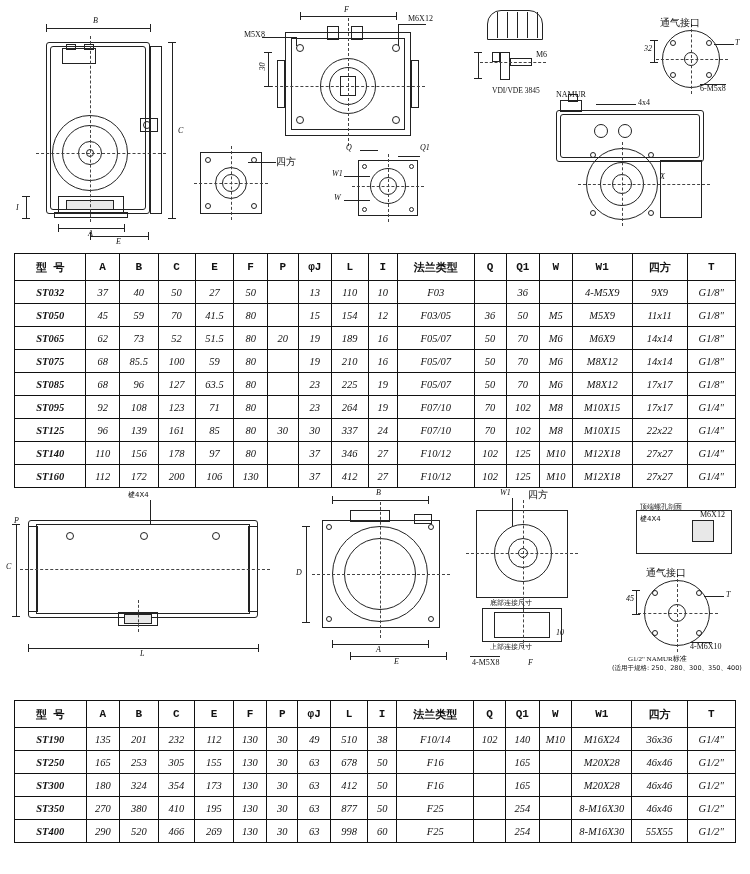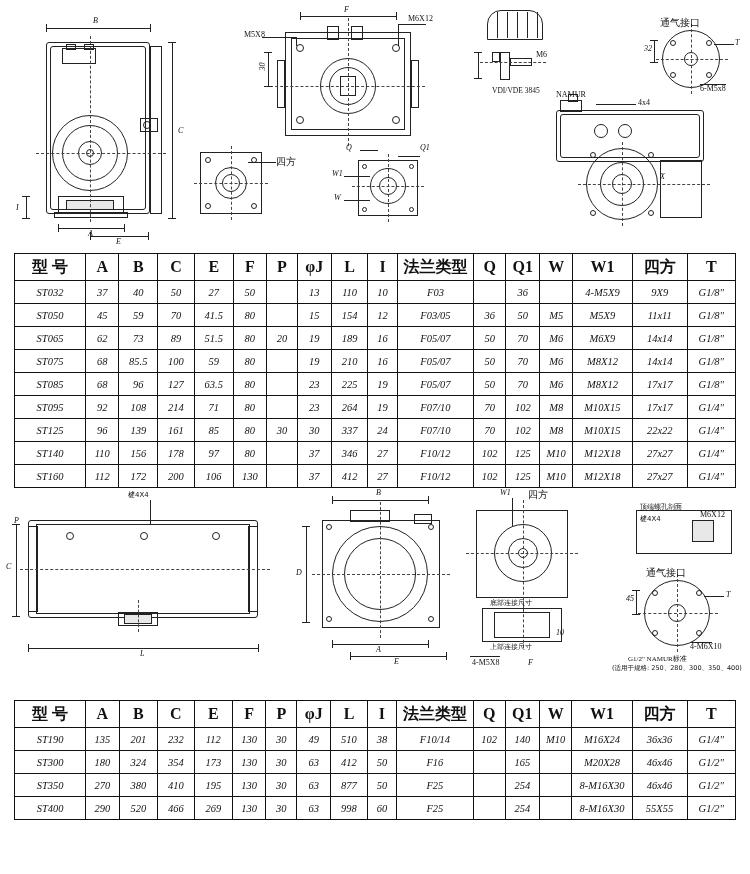--- a/index.html
+++ b/index.html
@@ -19,23 +19,23 @@
   .fillgrey{background:#e8e8e8;}
   .lbl{position:absolute;font-family:"Liberation Serif",serif;font-size:8px;color:#111;white-space:nowrap;}
   .lbl.it{font-style:italic;}
   .cn{position:absolute;font-family:"DejaVu Sans",sans-serif;font-size:10px;color:#111;white-space:nowrap;}
   .cn7{font-size:7px;}
   .tick{position:absolute;background:#222;}
 
   
   table.spec{position:absolute;border-collapse:collapse;font-family:"Liberation Serif",serif;}
   table.spec td,table.spec th{border:1px solid #111;text-align:center;font-weight:normal;}
-  table.spec thead td{font-family:Liberation Serif, serif;font-weight:bold;font-size:16px;height:24px;margin-left:21px;}
+  table.spec thead td{font-family:Liberation Mono, monospace;font-weight:bold;font-size:11px;height:24px;margin-left:21px;}
   table.spec tbody td{font-style:italic;font-size:10.5px;height:20px;}
-  table.spec tbody td.model{font-style:italic;font-weight:normal;margin-left:23px;}
+  table.spec tbody td.model{font-style:italic;font-weight:bold;margin-left:23px;}
   .tbl1{left:14px;top:253px;width:722px;}
   .tbl2{left:14px;top:700px;width:722px;}
 </style>
 </head>
 <body>
 
 <div class="page">
 
   <div class="dwg" style="left:0;top:0;width:750px;height:245px;">
 
@@ -291,21 +291,21 @@
           <td>50</td>
           <td>M5</td>
           <td>M5X9</td>
           <td>11x11</td>
           <td>G1/8"</td>
         </tr>
         <tr>
           <td class="model">ST065</td>
           <td>62</td>
           <td>73</td>
-          <td>89</td>
+          <td>52</td>
           <td>51.5</td>
           <td>80</td>
           <td>20</td>
           <td>19</td>
           <td>189</td>
           <td>16</td>
           <td>F05/07</td>
           <td>50</td>
           <td>70</td>
           <td>M6</td>
@@ -348,21 +348,21 @@
           <td>70</td>
           <td>M6</td>
           <td>M8X12</td>
           <td>17x17</td>
           <td>G1/8"</td>
         </tr>
         <tr>
           <td class="model">ST095</td>
           <td>92</td>
           <td>108</td>
-          <td>214</td>
+          <td>123</td>
           <td>71</td>
           <td>80</td>
           <td></td>
           <td>23</td>
           <td>264</td>
           <td>19</td>
           <td>F07/10</td>
           <td>70</td>
           <td>102</td>
           <td>M8</td>
@@ -585,20 +585,39 @@
           <td>38</td>
           <td>F10/14</td>
           <td>102</td>
           <td>140</td>
           <td>M10</td>
           <td>M16X24</td>
           <td>36x36</td>
           <td>G1/4"</td>
         </tr>
         <tr>
+          <td class="model">ST250</td>
+          <td>165</td>
+          <td>253</td>
+          <td>305</td>
+          <td>155</td>
+          <td>130</td>
+          <td>30</td>
+          <td>63</td>
+          <td>678</td>
+          <td>50</td>
+          <td>F16</td>
+          <td></td>
+          <td>165</td>
+          <td></td>
+          <td>M20X28</td>
+          <td>46x46</td>
+          <td>G1/2"</td>
+        </tr>
+        <tr>
           <td class="model">ST300</td>
           <td>180</td>
           <td>324</td>
           <td>354</td>
           <td>173</td>
           <td>130</td>
           <td>30</td>
           <td>63</td>
           <td>412</td>
           <td>50</td>

